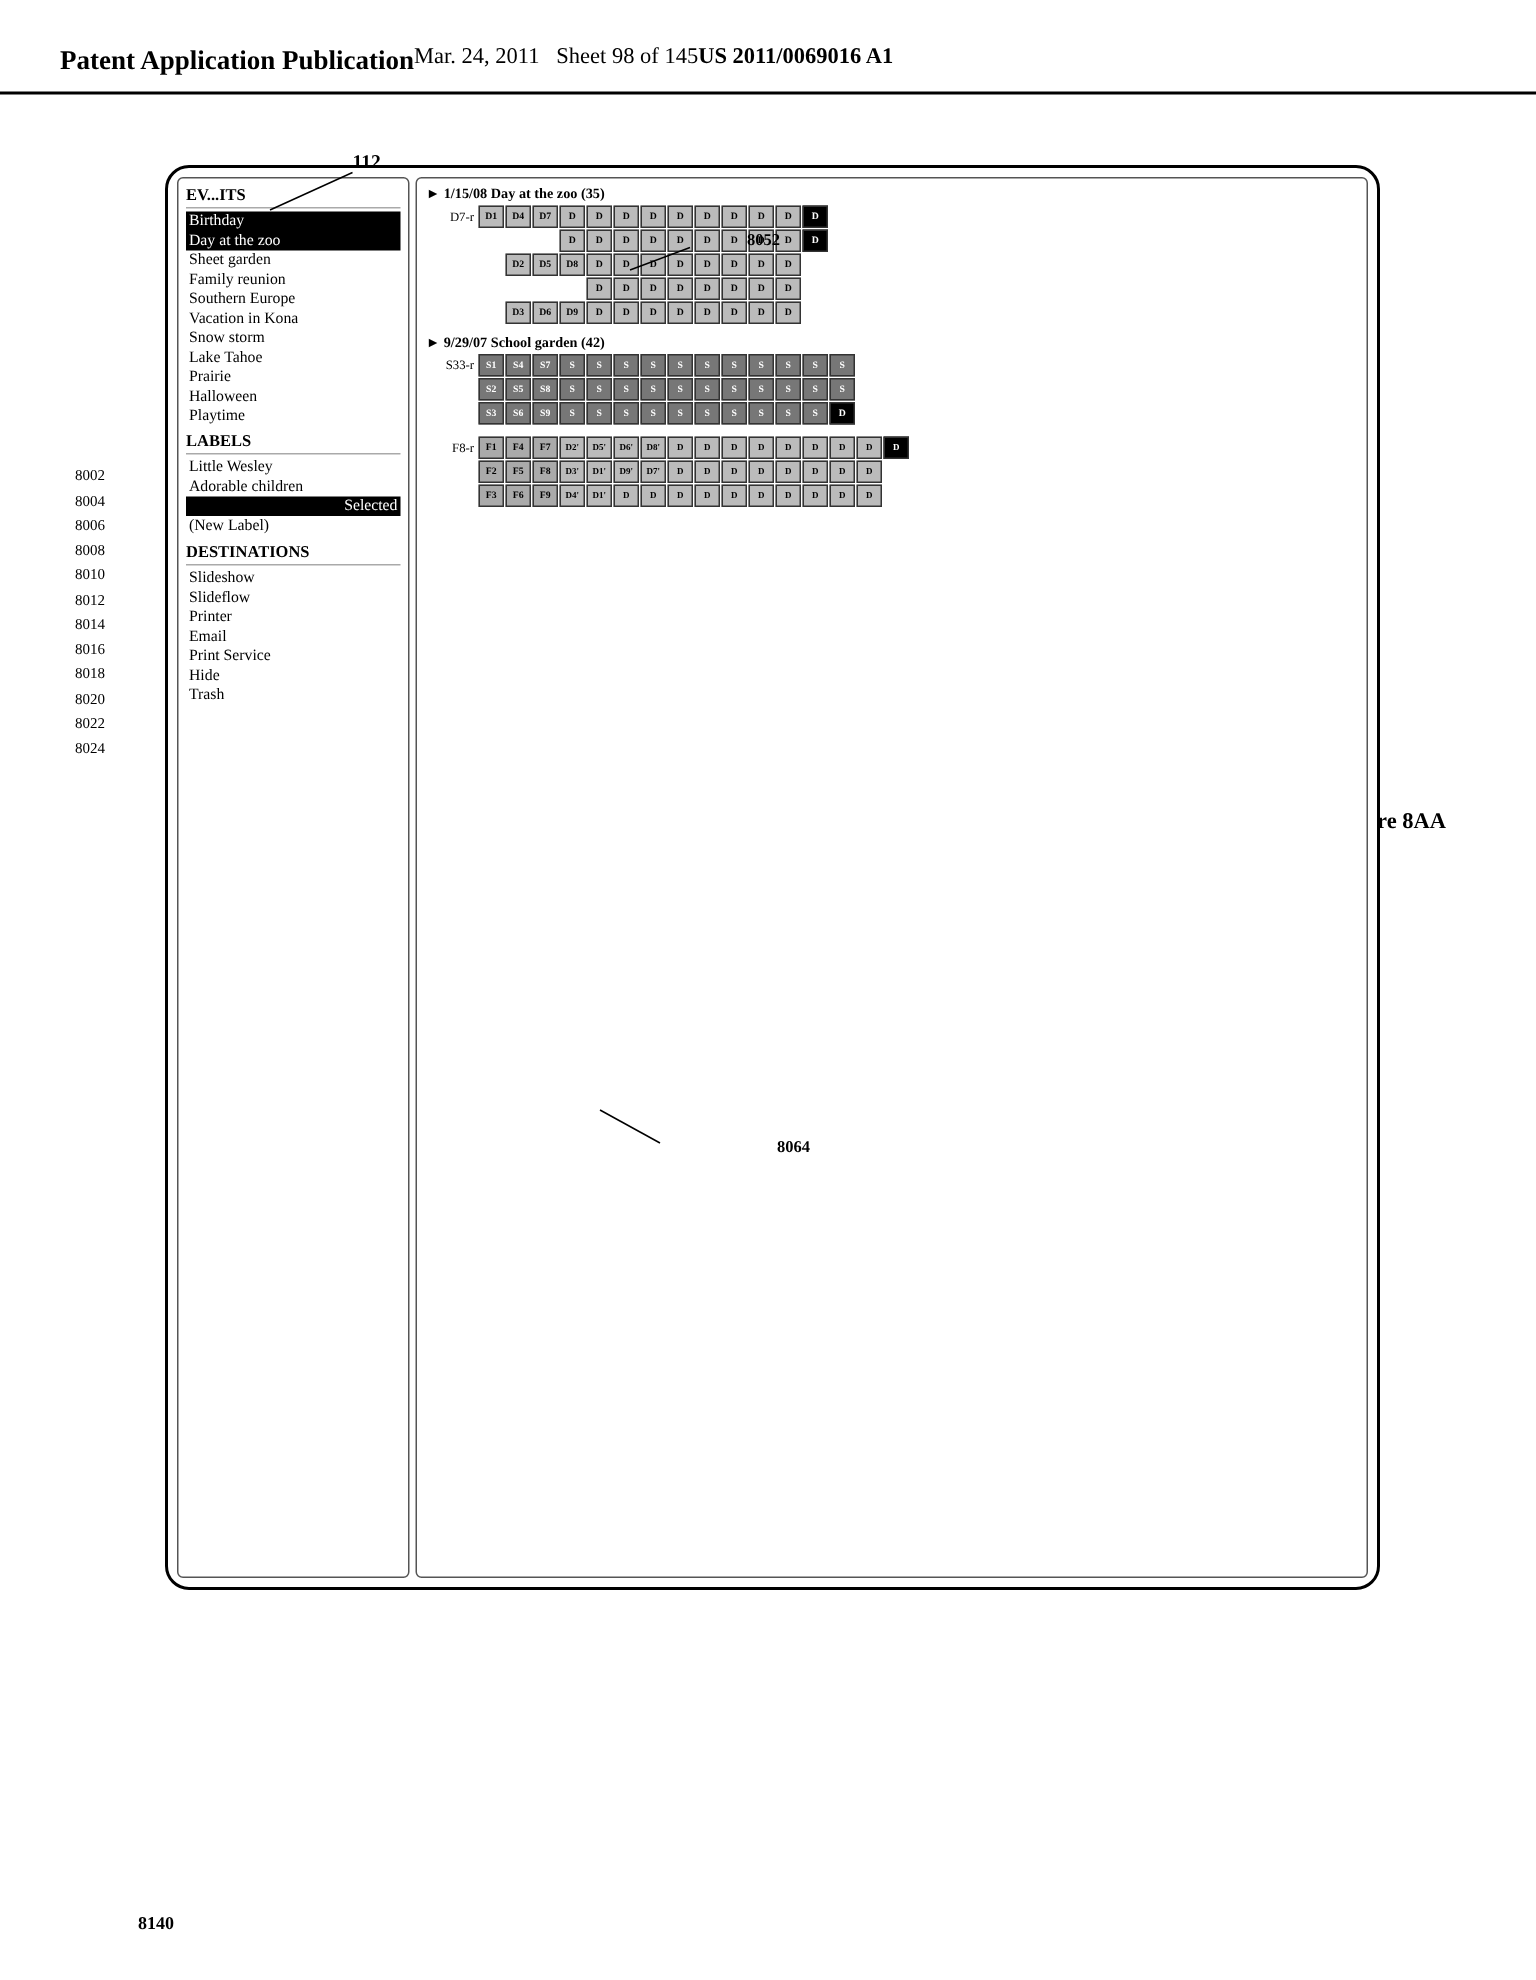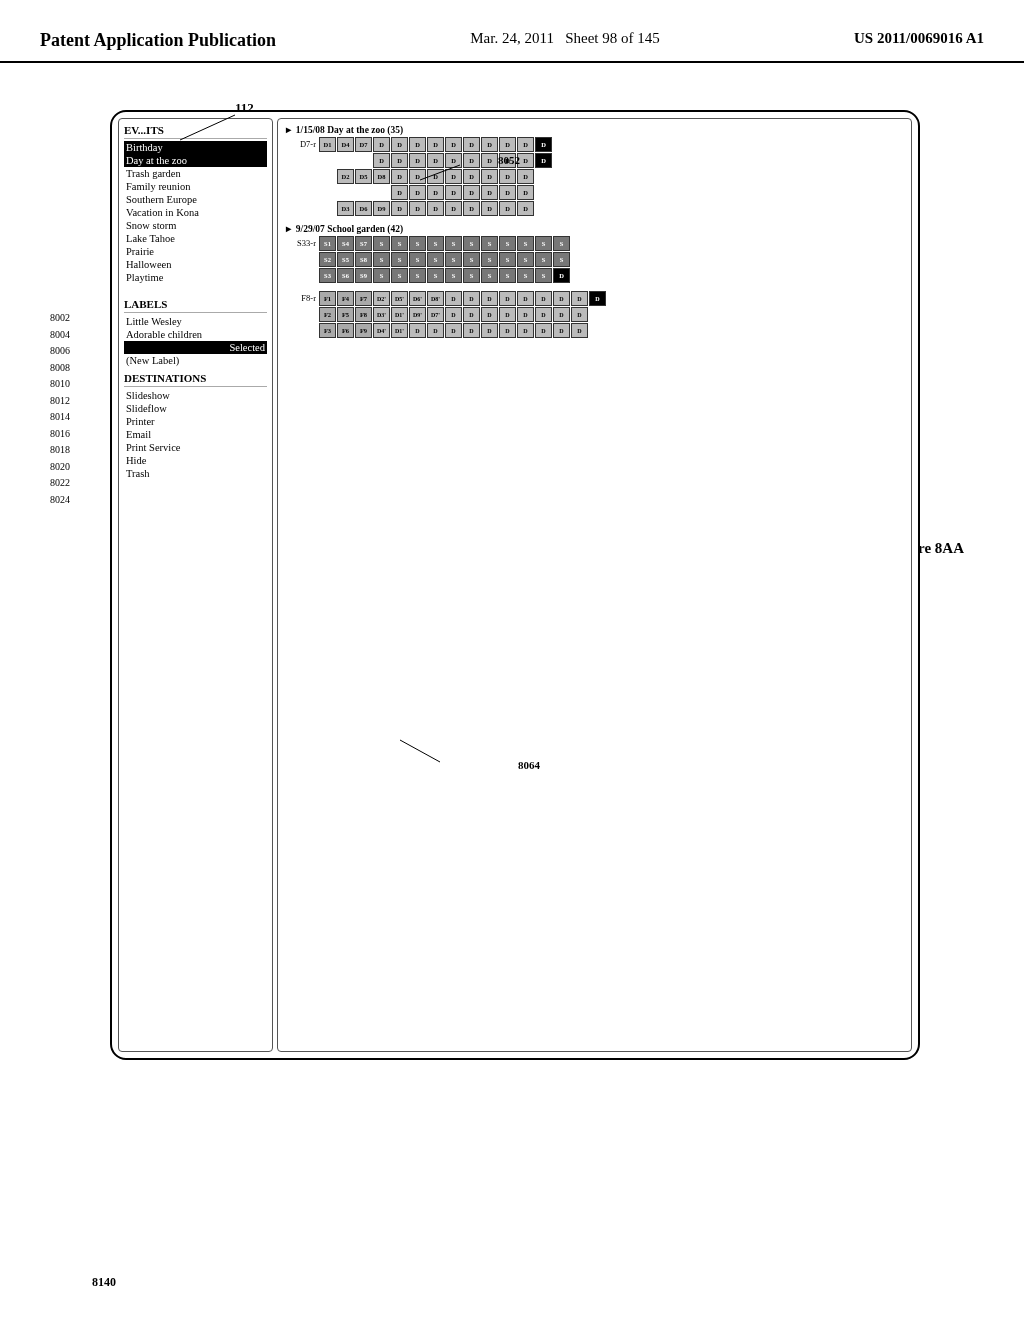--- a/index.html
+++ b/index.html
@@ -8,21 +8,20 @@
       height: 1320px;
       background: #fff;
       font-family: 'Times New Roman', Times, serif;
       position: relative;
       overflow: hidden;
     }
 
     
     .header {
       display: flex;
-      justify-content: space-between;
       align-items: flex-start;
       padding: 30px 40px 10px 40px;
       border-bottom: 2px solid #000;
     }
     .header-left {
       font-size: 18px;
       font-weight: bold;
     }
     .header-center {
       font-size: 15px;
@@ -80,31 +79,31 @@
     <div style="position:absolute; left:60px; top:20px; width:810px; height:950px; border:2.5px solid #000; border-radius:16px; overflow:hidden; background:#fff;">
 
       <div style="display:flex; height:100%; padding:6px;">
 
         <div style="width:155px; border:1.5px solid #555; border-radius:4px; padding:5px 5px; font-size:10.5px; flex-shrink:0; margin-right:4px; overflow:hidden;">
 
           <div style="font-weight:bold; font-size:11px; margin-bottom:2px; border-bottom:1px solid #aaa; padding-bottom:2px;">EV...ITS</div>
 
           <div style="padding:1px 16px; font-size:10.5px; cursor:pointer; background:#000; color:#fff; padding-left:2px;">Birthday</div>
           <div style="padding:1px 0; font-size:10.5px; cursor:pointer; background:#000; color:#fff; padding-left:2px;">Day at the zoo</div>
-          <div style="padding:1px 0; font-size:10.5px; cursor:pointer; padding-left:2px;">Trash garden</div>
+          <div style="padding:1px 0; font-size:10.5px; cursor:pointer; padding-left:2px;">Sheet garden</div>
           <div style="padding:1px 0; font-size:10.5px; cursor:pointer; padding-left:2px;">Family reunion</div>
           <div style="padding:1px 0; font-size:10.5px; cursor:pointer; padding-left:2px;">Southern Europe</div>
           <div style="padding:1px 0; font-size:10.5px; cursor:pointer; padding-left:2px;">Vacation in Kona</div>
           <div style="padding:1px 0; font-size:10.5px; cursor:pointer; padding-left:2px;">Snow storm</div>
           <div style="padding:1px 0; font-size:10.5px; cursor:pointer; padding-left:2px;">Lake Tahoe</div>
           <div style="padding:1px 0; font-size:10.5px; cursor:pointer; padding-left:2px;">Prairie</div>
           <div style="padding:1px 0; font-size:10.5px; cursor:pointer; padding-left:2px;">Halloween</div>
           <div style="padding:1px 0; font-size:10.5px; cursor:pointer; padding-left:2px;">Playtime</div>
 
-          <div style="font-weight:bold; font-size:11px; margin-top:14px; margin-bottom:2px; border-bottom:1px solid #aaa; padding-bottom:2px;">LABELS</div>
+          <div style="font-weight:bold; font-size:11px; margin-top:4px; margin-bottom:2px; border-bottom:1px solid #aaa; padding-bottom:2px;">LABELS</div>
           <div style="padding:1px 2px; font-size:10.5px; cursor:pointer;">Little Wesley</div>
           <div style="padding:1px 2px; font-size:10.5px; cursor:pointer;">Adorable children</div>
           <div style="padding:1px 2px; font-size:10.5px; cursor:pointer; background:#000; color:#fff;text-align:right;">Selected</div>
           <div style="padding:1px 2px; font-size:10.5px; cursor:pointer;">(New Label)</div>
 
           <div style="font-weight:bold; font-size:11px; margin-top:5px; margin-bottom:2px; border-bottom:1px solid #aaa; padding-bottom:2px;">DESTINATIONS</div>
           <div style="padding:1px 2px; font-size:10.5px; cursor:pointer;">Slideshow</div>
           <div style="padding:1px 2px; font-size:10.5px; cursor:pointer;">Slideflow</div>
           <div style="padding:1px 2px; font-size:10.5px; cursor:pointer;">Printer</div>
           <div style="padding:1px 2px; font-size:10.5px; cursor:pointer;">Email</div>

